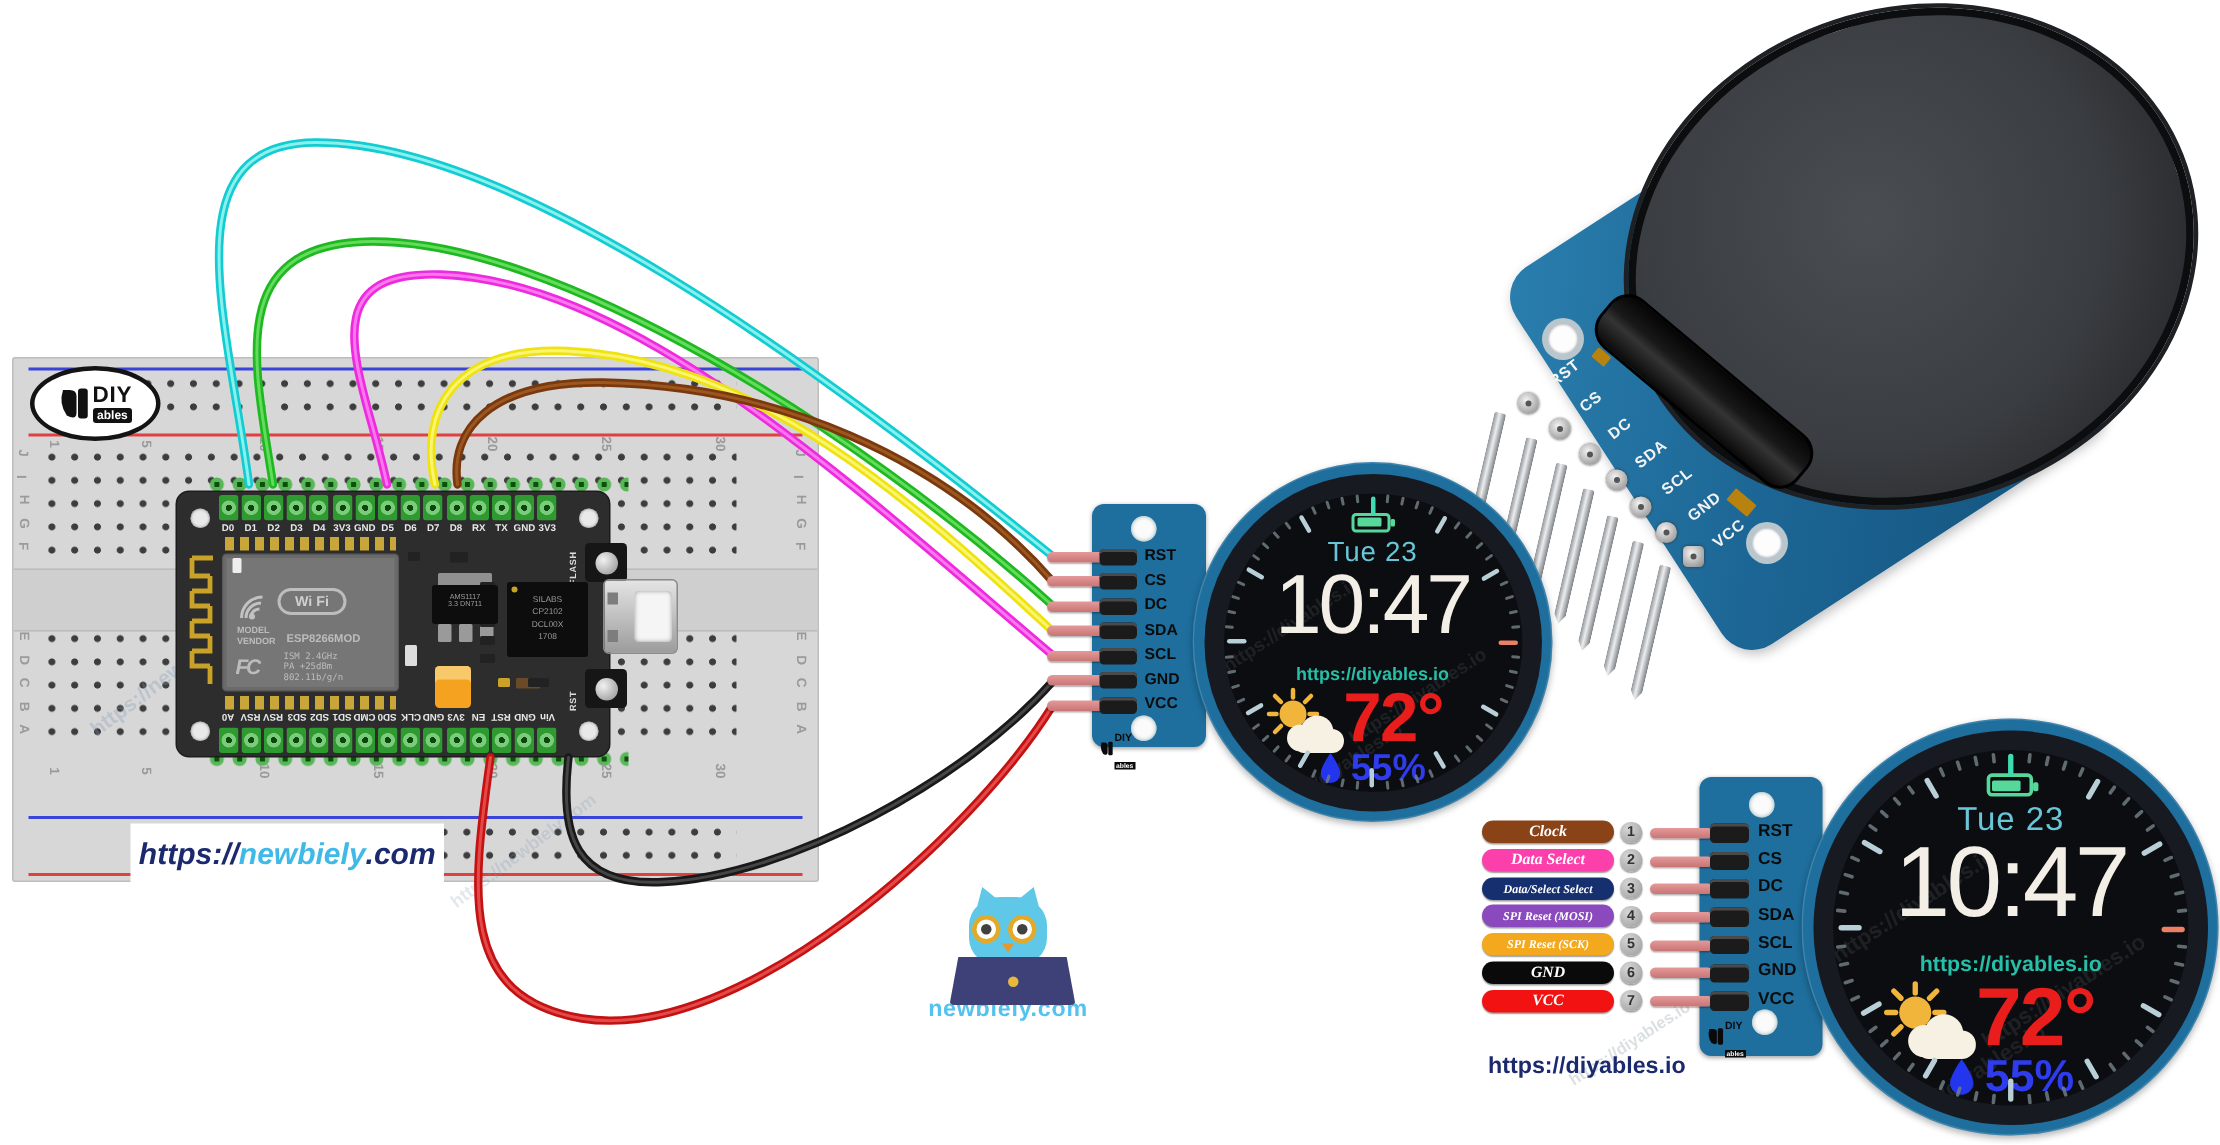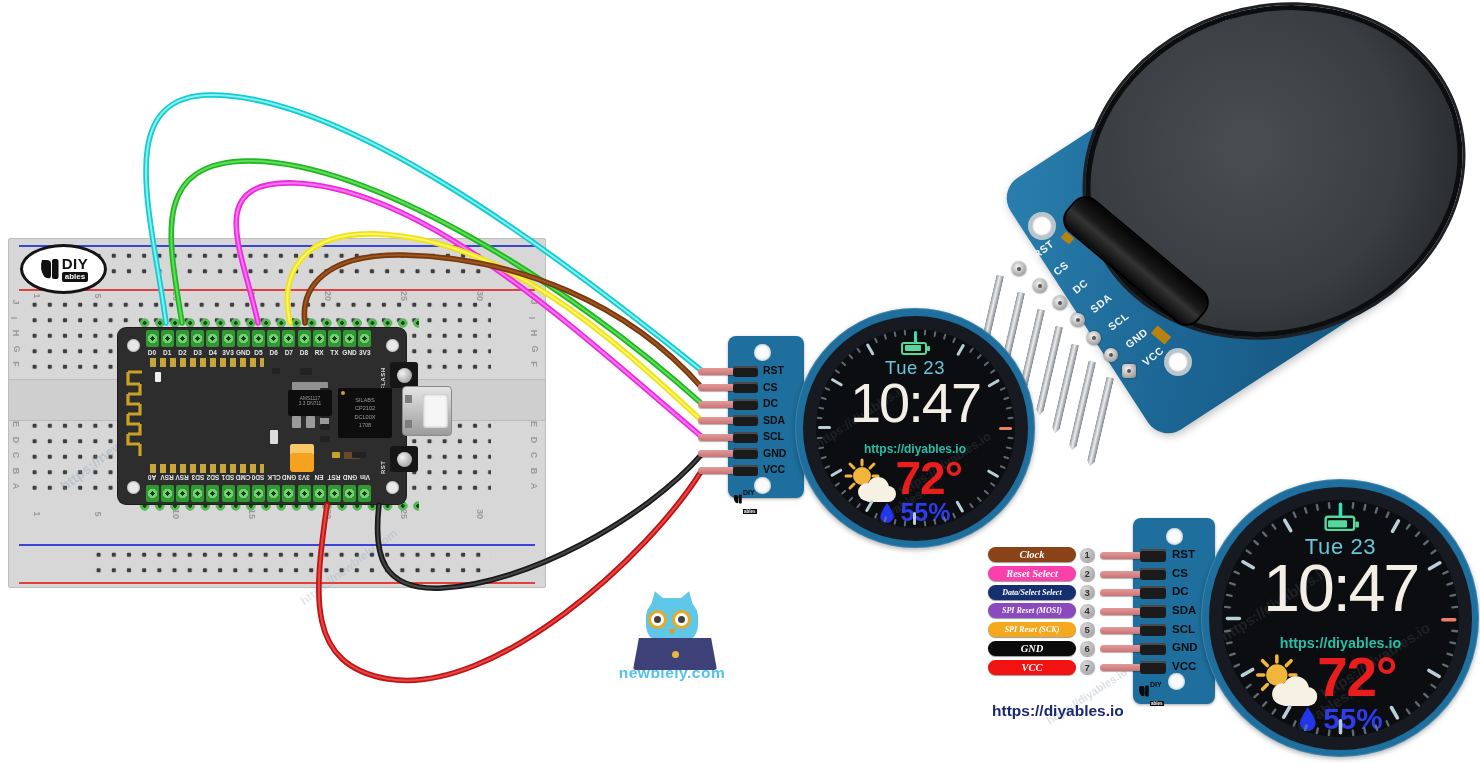--- a/index.html
+++ b/index.html
@@ -259,20 +259,39 @@
       <div class="mcu-pinlabel flip" style="left: 349.6px; top: 474px; z-index: 3;">GND</div>
       <div class="hdr-cell" style="left: 358.3px; top: 485px; z-index: 3;"></div>
       <div class="mcu-pinlabel flip" style="left: 364.8px; top: 474px; z-index: 3;">Vin</div>
     </div>
 
   <svg class="abs" style="left:124px;top:370px;z-index:3" width="22" height="96">
     <path d="M4 2 h14 M4 2 v12 h12 M16 14 v10 h-12 M4 24 v10 h12 M16 34 v10 h-12 M4 44 v10 h12 M16 54 v10 h-12 M4 64 v10 h12 M16 74 v12" stroke="#c9a227" stroke-width="3.2" fill="none"></path>
   </svg>
   <div class="pads" style="left:150px;top:358px;width:114px;z-index:3"></div>
   <div class="pads" style="left:150px;top:464px;width:114px;z-index:3"></div>
+  <div id="esp-shield">
+    <svg class="abs" style="left:8px;top:22px" width="24" height="24">
+      <path d="M4 20 a14 14 0 0 1 14 -14 M7 20 a10 10 0 0 1 10 -10 M10 20 a6 6 0 0 1 6 -6" stroke="#c2c2c2" stroke-width="2" fill="none"></path>
+      <circle cx="11" cy="19" r="2" fill="#c2c2c2"></circle>
+    </svg>
+    <div class="abs" style="left:36px;top:22px;width:46px;height:18px;border:2px solid #bdbdbd;border-radius:9px;
+         display:flex;align-items:center;justify-content:center;color:#cfcfcf;font-size:9.5px;font-weight:800">Wi Fi</div>
+    <div class="shield-txt" style="left:9px;top:48px;font-size:6px;font-weight:bold">
+      <div>MODEL</div>
+      <div>VENDOR</div>
+    </div>
+    <div class="shield-txt" style="left:42px;top:52px;font-size:7.5px;font-weight:bold">ESP8266MOD</div>
+    <div class="shield-txt" style="left:8px;top:66px;font-size:14px;font-weight:900;font-style:italic;letter-spacing:-1.5px">FC</div>
+    <div class="shield-txt" style="left:40px;top:65px;font-size:6px;font-family:'DejaVu Sans Mono',monospace">
+      <div>ISM 2.4GHz</div>
+      <div>PA  +25dBm</div>
+      <div>802.11b/g/n</div>
+    </div>
+  </div>
 
   <div class="smd" style="left:292px;top:382px;width:36px;height:9px;background:#909090;z-index:3"></div>
   <div class="chip" style="left:288px;top:390px;width:44px;height:26px;z-index:4;font-size:4.8px;padding-top:6px">
     <div>AMS1117</div>
     <div>3.3  DN711</div>
   </div>
   <div class="smd" style="left:292px;top:416px;width:9px;height:12px;background:#9a9a9a;z-index:3"></div>
   <div class="smd" style="left:306px;top:416px;width:9px;height:12px;background:#9a9a9a;z-index:3"></div>
   <div class="smd" style="left:320px;top:416px;width:9px;height:12px;background:#9a9a9a;z-index:3"></div>
   <div class="chip" style="left:338px;top:388px;width:54px;height:50px;z-index:4;font-size:5.6px;padding-top:8px;line-height:1.5">
@@ -301,20 +320,25 @@
       <div class="smd" style="left: 320px; top: 436px; width: 10px; height: 6px; background: rgb(34, 34, 34); z-index: 3;"></div>
       <div class="smd" style="left: 344px; top: 452px; width: 16px; height: 7px; background: rgb(107, 74, 42); z-index: 3;"></div>
       <div class="smd" style="left: 270px; top: 430px; width: 8px; height: 14px; background: rgb(221, 221, 221); z-index: 3;"></div>
       <div class="smd" style="left: 332px; top: 452px; width: 8px; height: 6px; background: rgb(201, 162, 39); z-index: 3;"></div>
       <div class="smd" style="left: 272px; top: 368px; width: 8px; height: 6px; background: rgb(34, 34, 34); z-index: 3;"></div>
       <div class="smd" style="left: 300px; top: 368px; width: 12px; height: 7px; background: rgb(34, 34, 34); z-index: 3;"></div>
       <div class="smd" style="left: 155px; top: 372px; width: 6px; height: 10px; background: rgb(238, 238, 238); z-index: 3;"></div>
       <div class="smd" style="left: 352px; top: 452px; width: 14px; height: 6px; background: rgb(34, 34, 34); z-index: 3;"></div>
     </div>
 
+  <div id="newbiely-banner">
+    <span style="color:#1b2a6e">https://</span>
+      <span style="color:#3fb9e8">newbiely</span>
+      <span style="color:#1b2a6e">.com</span>
+  </div>
 
   <svg id="wires" width="1480" height="763">
       <path d="M258,323 C244,254 202,180 294,183 C425,188 572,327 702,437" stroke="#ee2ade" stroke-width="5.6" fill="none" stroke-linecap="round" opacity="1"></path>
       <path d="M258,323 C244,254 202,180 294,183 C425,188 572,327 702,437" stroke="#fb80f0" stroke-width="2" fill="none" stroke-linecap="round" opacity="0.9"></path>
       <path d="M290,323 C279,274 302,231 378,234 C505,240 608,334 702,421" stroke="#efe212" stroke-width="5.6" fill="none" stroke-linecap="round" opacity="1"></path>
       <path d="M290,323 C279,274 302,231 378,234 C505,240 608,334 702,421" stroke="#fbf77a" stroke-width="2" fill="none" stroke-linecap="round" opacity="0.9"></path>
       <path d="M182,323 C170,244 148,162 248,161 C370,160 570,285 702,404" stroke="#1fb822" stroke-width="5.6" fill="none" stroke-linecap="round" opacity="1"></path>
       <path d="M182,323 C170,244 148,162 248,161 C370,160 570,285 702,404" stroke="#6ae062" stroke-width="2" fill="none" stroke-linecap="round" opacity="0.9"></path>
       <path d="M166,323 C152,215 112,96 210,95 C340,94 540,240 702,371" stroke="#12ccd2" stroke-width="5.6" fill="none" stroke-linecap="round" opacity="1"></path>
       <path d="M166,323 C152,215 112,96 210,95 C340,94 540,240 702,371" stroke="#96f4f0" stroke-width="2" fill="none" stroke-linecap="round" opacity="0.9"></path>
@@ -869,21 +893,21 @@
         <div class="pin-label" style="left: 72px; top: 1.875px; font-size: 11.5px;">VCC</div>
       </div>
     </div>
 
   <div id="legend">
       <div class="legend-row" style="left: 988px; top: 545.5px; height: 18.7px;">
         <div class="legend-pill" style="background: rgb(138, 67, 22); font-size: 10.5px;">Clock</div>
         <div class="legend-num">1</div>
       </div>
       <div class="legend-row" style="left: 988px; top: 564.2px; height: 18.7px;">
-        <div class="legend-pill" style="background: rgb(252, 64, 171); font-size: 10.5px;">Reset Select</div>
+        <div class="legend-pill" style="background: rgb(252, 64, 171); font-size: 10.5px;">Data Select</div>
         <div class="legend-num">2</div>
       </div>
       <div class="legend-row" style="left: 988px; top: 582.9px; height: 18.7px;">
         <div class="legend-pill" style="background: rgb(22, 48, 111); font-size: 8px;">Data/Select Select</div>
         <div class="legend-num">3</div>
       </div>
       <div class="legend-row" style="left: 988px; top: 601.6px; height: 18.7px;">
         <div class="legend-pill" style="background: rgb(138, 73, 189); font-size: 8px;">SPI Reset (MOSI)</div>
         <div class="legend-num">4</div>
       </div>

